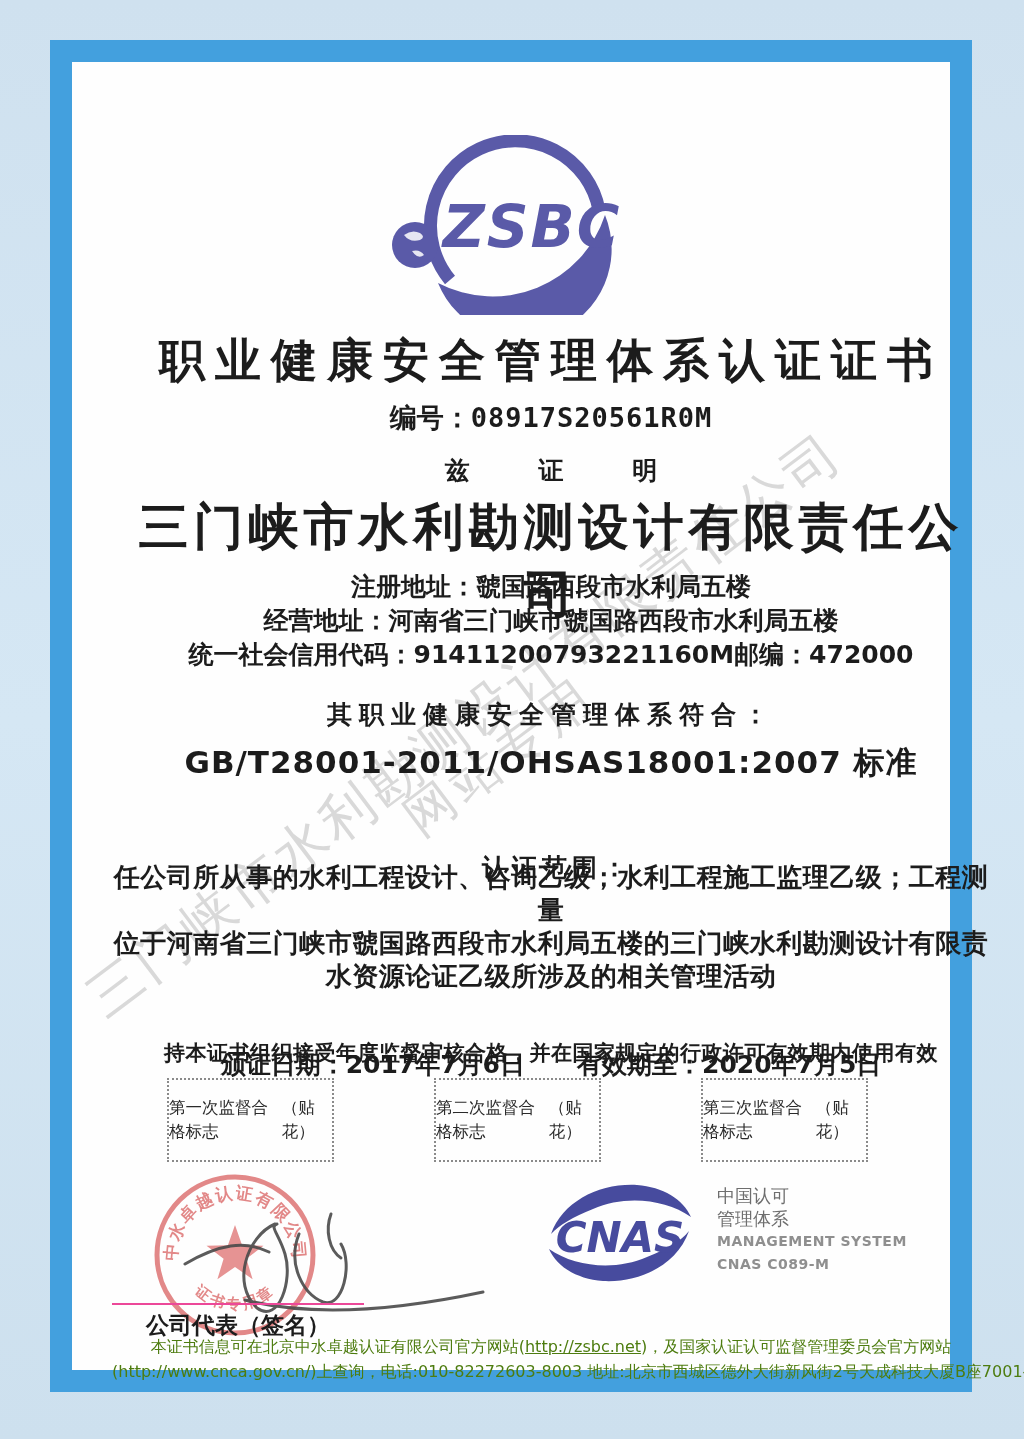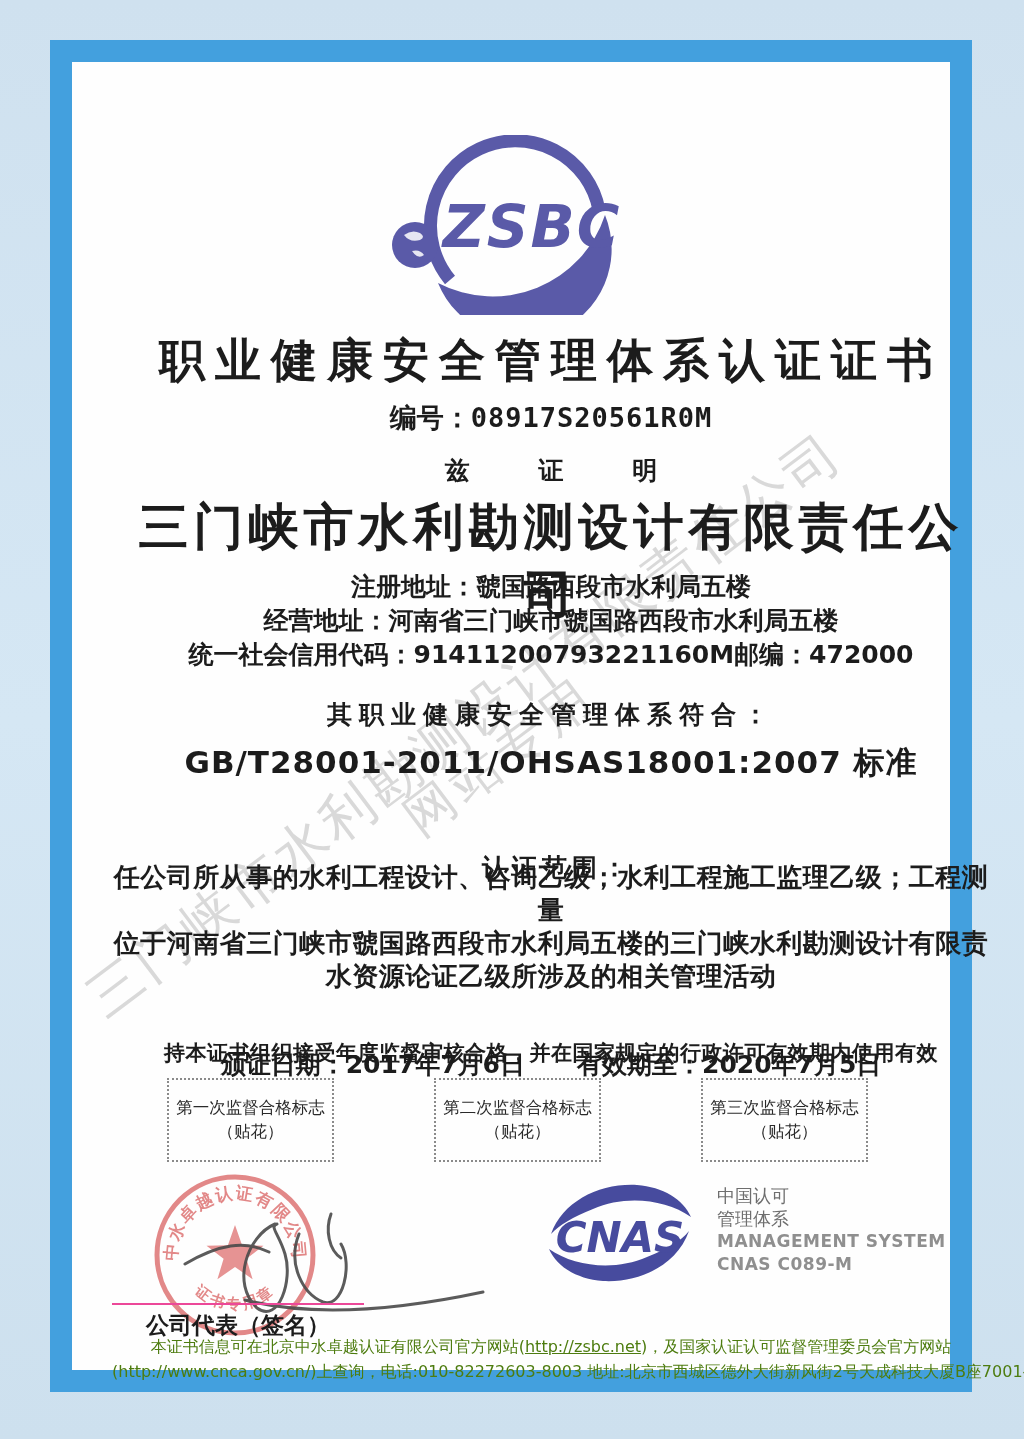--- a/index.html
+++ b/index.html
@@ -29,30 +29,30 @@
   .credit{top:576px;display:flex;justify-content:center;}
   .conform{top:636px;font-size:25px;font-weight:bold;letter-spacing:7px;}
   .standard{top:680px;font-size:31px;font-weight:bold;letter-spacing:1px;}
   .scopelabel{top:789px;font-size:25px;font-weight:bold;letter-spacing:5px;padding-left:6px;}
   .scope{top:799px;font-size:26px;font-weight:bold;line-height:33px;letter-spacing:.5px;}
   .dates{top:986px;display:flex;justify-content:center;gap:52px;font-size:25px;font-weight:bold;}
   .note{top:977px;font-size:21px;font-weight:bold;letter-spacing:.5px;}
   
   .boxrow{position:absolute;left:95px;top:1016px;width:710px;display:flex;gap:100px;}
   .sbox{width:167px;height:84px;border:2px dotted #8a8a8a;box-sizing:border-box;
-        display:flex;flex-direction:column;justify-content:center;align-items:center;
+        display:flex;flex-direction:row;justify-content:center;align-items:center;
         font-size:16.5px;line-height:24px;color:#2a2a2a;}
   
   .stamp-wrap{position:absolute;left:55px;top:1100px;width:390px;height:215px;}
   .sig-label{position:absolute;left:40px;top:1241px;width:252px;border-top:2px solid #ec4899;
              padding-top:5px;text-align:center;font-size:23px;font-weight:bold;}
   
   .cnas-wrap{position:absolute;left:473px;top:1116px;width:150px;height:112px;}
   .cnas-text{position:absolute;left:645px;top:1122px;text-align:left;font-size:18px;line-height:23px;color:#6e6e6e;}
-  .cnas-text .en{font-weight:bold;color:#8f8f8f;font-size:17px;letter-spacing:.5px;}
+  .cnas-text .en{font-weight:bold;color:#8f8f8f;font-size:14px;letter-spacing:.5px;}
   
   .footer{top:1272px;font-size:16px;line-height:25px;color:#4d7c0f;white-space:nowrap;}
   .footer .url{text-decoration:underline;}
 </style>
 </head>
 <body>
 
 <div class="frame">
   <div class="paper">
 

